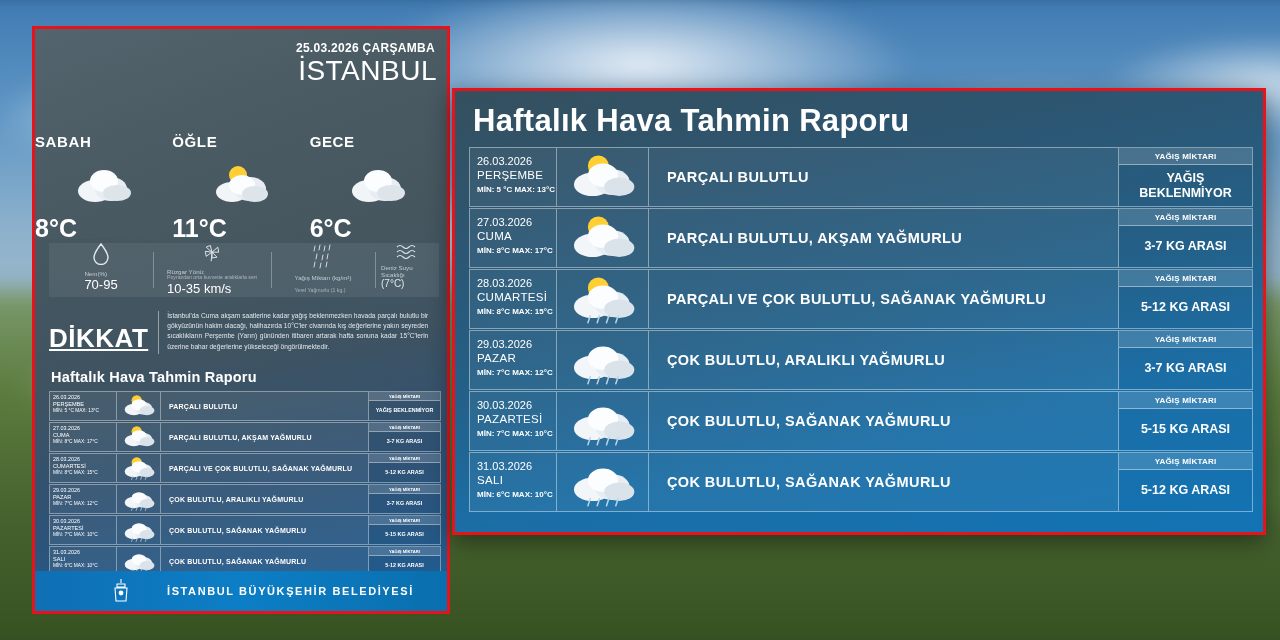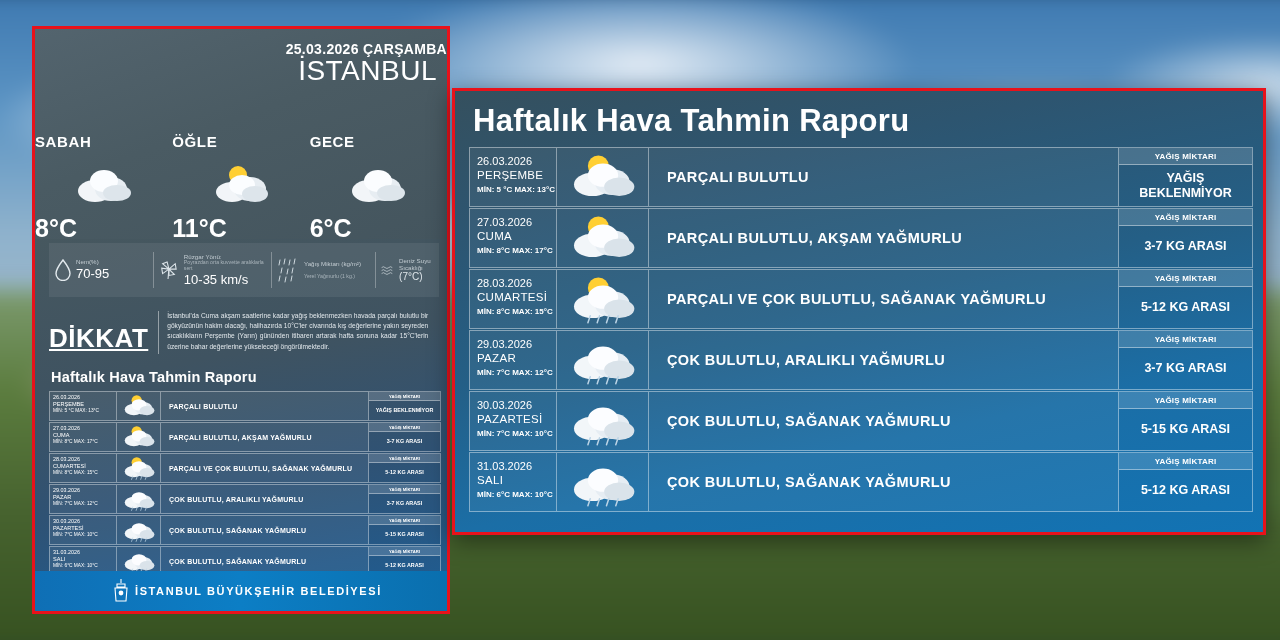--- a/index.html
+++ b/index.html
@@ -48,22 +48,22 @@
     left: 32px; top: 26px; width: 418px; height: 588px;
     background: linear-gradient(170deg, #4c5d68 0%, #47585f 30%, #3f5361 55%, #2f5274 75%, #1d5e96 100%);
     overflow: hidden;
     color: #fff;
   }
   #left-panel .lp-top {
     position: absolute; left: 0; top: 0; width: 100%; height: 210px;
     background: linear-gradient(160deg, #53646e 0%, #4a5b63 45%, #44555e 100%);
   }
   .lp-datebar {
-    position: absolute; right: 0; top: 12px;
-    font-size: 14px; font-weight: bold; letter-spacing: .3px; color: #fff;
+    position: absolute; right: 12px; top: 12px;
+    font-size: 12px; font-weight: bold; letter-spacing: .3px; color: #fff;
   }
   .lp-city {
     position: absolute; right: 10px; top: 26px;
     font-size: 28px; font-weight: normal; letter-spacing: .5px; color: #fff;
   }
   .lp-logo { position: absolute; left: 22px; top: 28px; width: 230px; height: 44px; }
   .lp-logo .stripes-l, .lp-logo .stripes-r {
     position: absolute; top: 4px; height: 26px;
     background: repeating-linear-gradient(72deg, rgba(255,255,255,.45) 0 2px, rgba(255,255,255,0) 2px 7px);
   }
@@ -85,21 +85,21 @@
   .lp-tod .tod-name { font-size: 15px; font-weight: bold; letter-spacing: .6px; color: #fff; }
   .lp-tod .tod-icon { height: 52px; margin-top: 8px; display: flex; align-items: center; justify-content: center; }
   .lp-tod .tod-temp { font-size: 25px; font-weight: bold; margin-top: 4px; color: #fff; }
 
   
   .lp-strip {
     position: absolute; left: 14px; top: 214px; width: 390px; height: 54px;
     background: rgba(255,255,255,.07);
     display: flex; align-items: center;
   }
-  .lp-strip .cell { display: flex; align-items: center; gap: 5px; padding: 0 6px; height: 100%; position: relative; }
+  .lp-strip .cell { display: flex; align-items: center; gap: 5px; padding: 0 6px; height: 100%; position: relative; flex-direction: column; }
   .lp-strip .cell + .cell::before {
     content: ""; position: absolute; left: 0; top: 9px; bottom: 9px; width: 1px; background: rgba(255,255,255,.3);
   }
   .lp-strip .c1 { width: 104px; }
   .lp-strip .c2 { width: 118px; }
   .lp-strip .c3 { width: 104px; }
   .lp-strip .c4 { width: 64px; }
   .lp-strip .txt { line-height: 1.15; }
   .lp-strip .lbl { font-size: 6.2px; color: #c3ccd2; }
   .lp-strip .lbl-dim { font-size: 5.2px; color: #aab5bc; }
@@ -154,21 +154,21 @@
     font-size: 5.4px; font-weight: bold; color: #fff; line-height: 1.1;
   }
 
   
   .lp-footer {
     position: absolute; left: 0; bottom: 0; width: 100%; height: 40px;
     background: linear-gradient(90deg, #0f6fb5 0%, #0c7ec5 50%, #0a6fae 100%);
     display: flex; align-items: center; gap: 8px; padding-left: 100px;
   }
   .lp-footer .fname {
-    font-size: 11px; font-weight: bold; letter-spacing: 1.6px; color: #fff;
+    font-size: 11px; font-weight: bold; letter-spacing: 1.6px; color: #fff; margin-left: 32px;
   }
 
   
   #overlay-panel {
     left: 452px; top: 88px; width: 814px; height: 447px;
     background: linear-gradient(168deg, #35505e 0%, #2d5570 22%, #245f86 48%, #1b6ea6 72%, #1273b4 100%);
     overflow: hidden; color: #fff;
     box-shadow: 0 6px 22px rgba(0,0,0,.45);
   }
   #overlay-panel .op-title {

